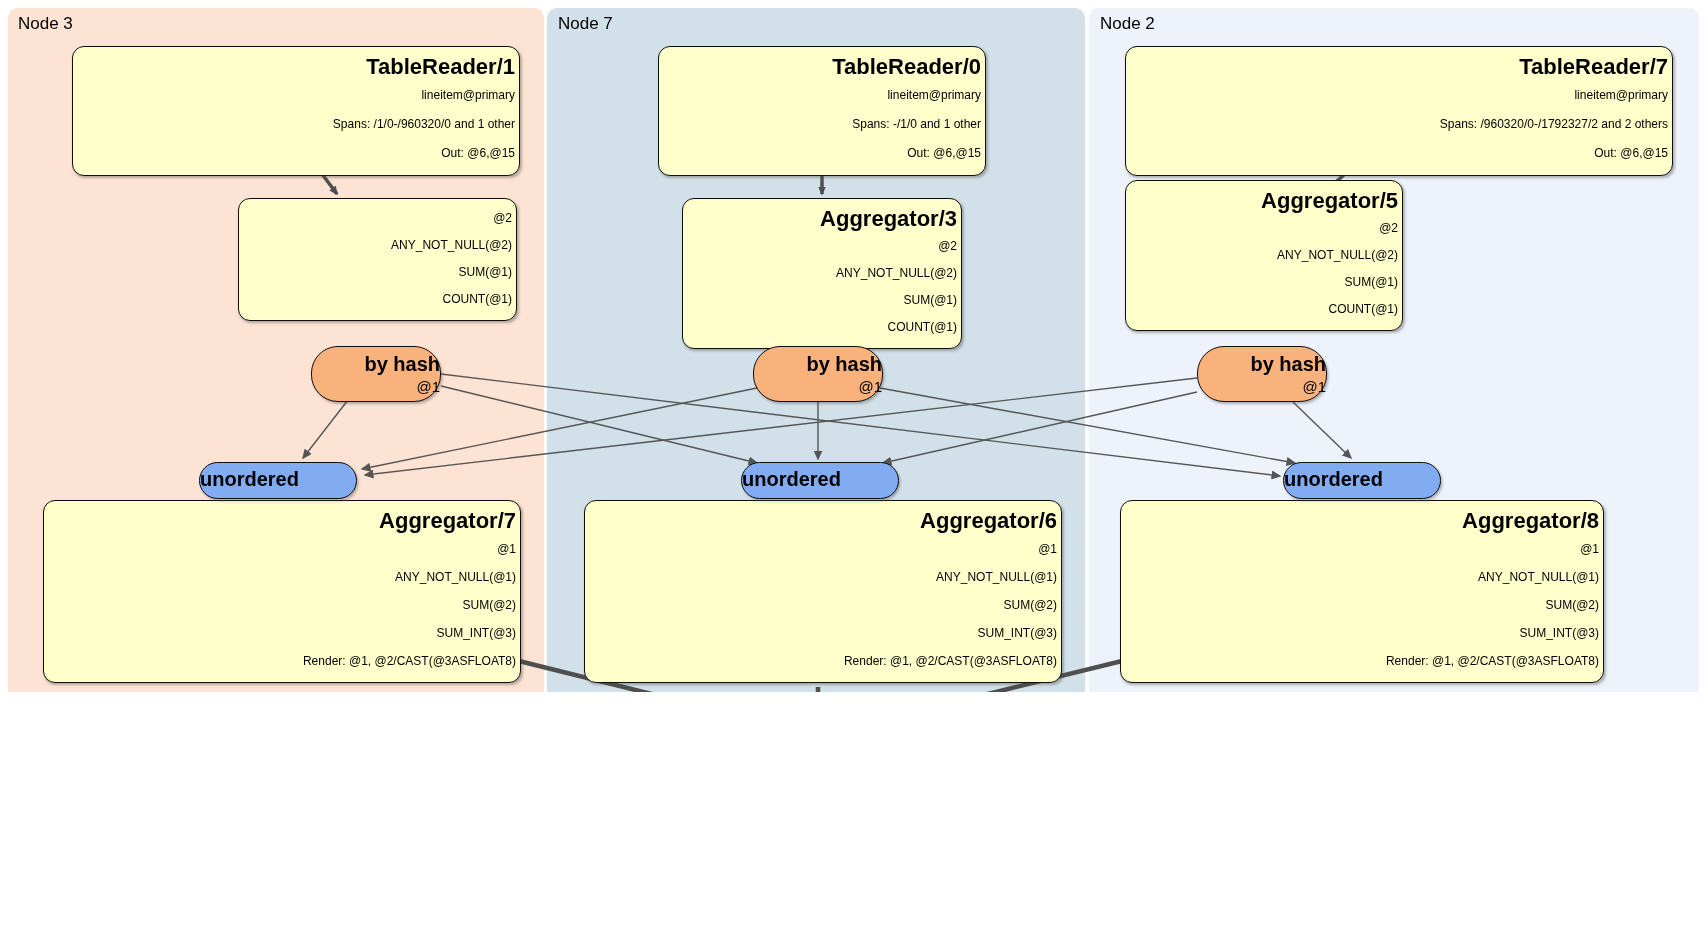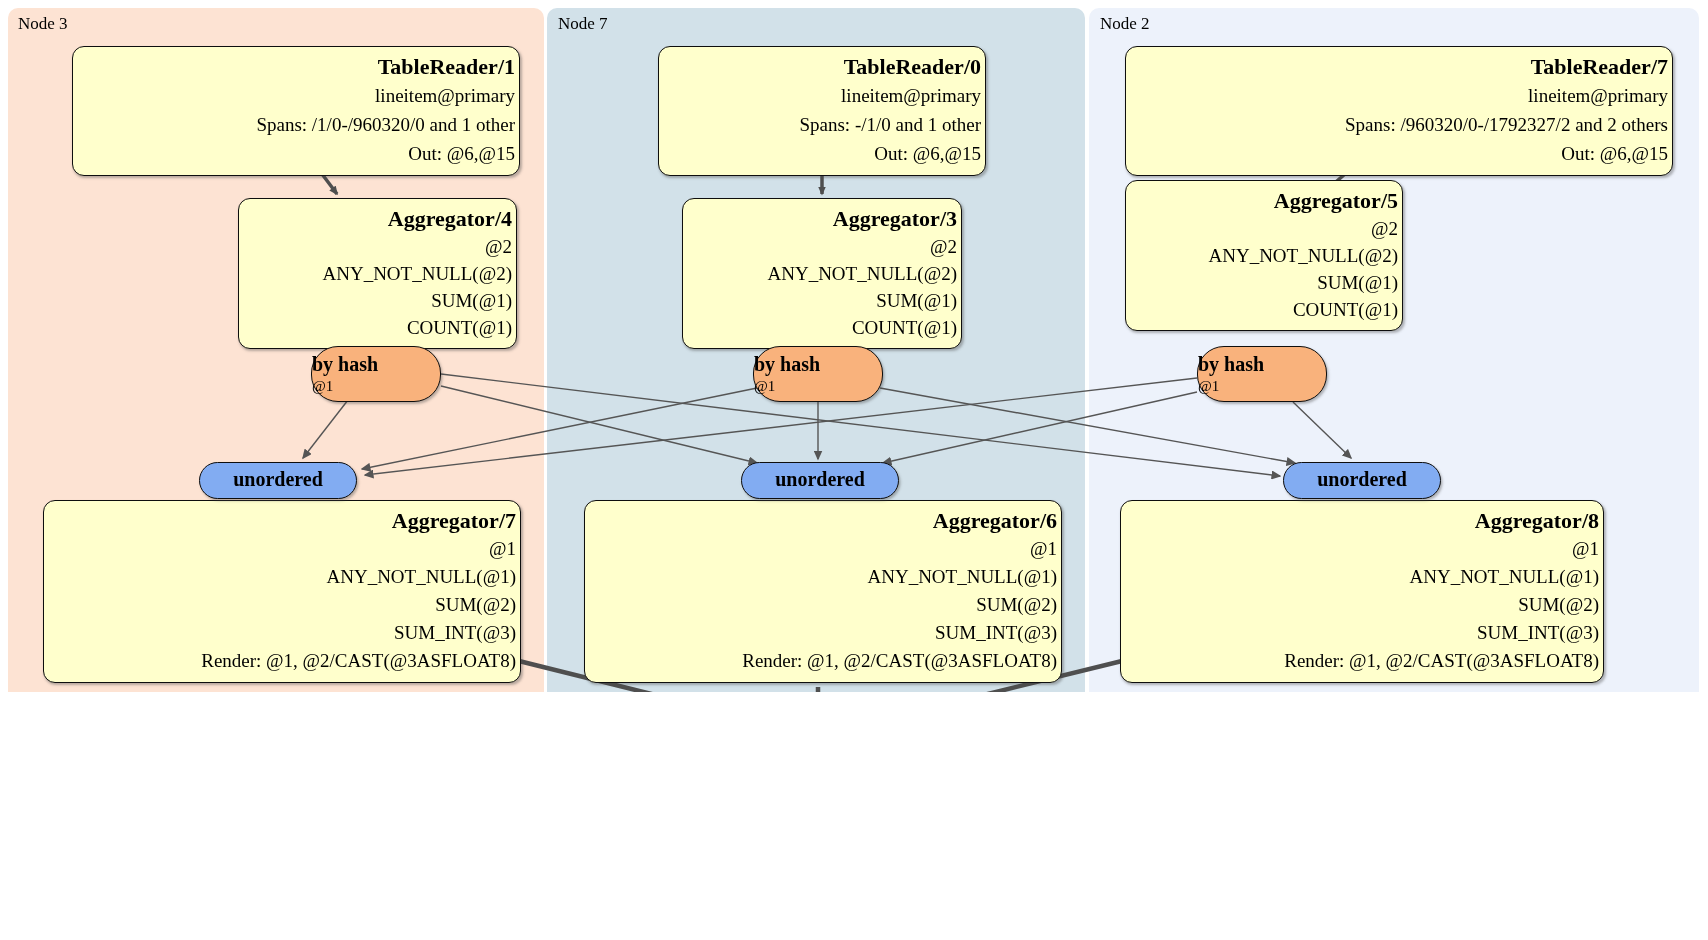--- a/index.html
+++ b/index.html
@@ -1,43 +1,43 @@
 <!DOCTYPE html>
 <html><head>
 <meta charset="utf-8">
 <style>
   html,body{margin:0;padding:0;background:#ffffff;}
   #stage{
     position:relative;width:1708px;height:692px;overflow:hidden;
-    font-family:Liberation Serif, serif;color:#000;
+    font-family:Liberation Sans, sans-serif;color:#000;
   }
   .region{position:absolute;border-radius:10px;}
   .region-label{position:absolute;font-size:17px;line-height:22px;color:#000;}
   .edges{position:absolute;left:0;top:0;z-index:1;}
   .ybox{
     position:absolute;z-index:2;background:#ffffcc;border:1.7px solid #0e0e0e;
     border-radius:12px;text-align:right;
     box-shadow:1.5px 2px 2.5px rgba(70,70,70,.38);
     padding:6px 4px 7px;box-sizing:border-box;
   }
   .ybox .title{font-weight:bold;font-size:22px;line-height:28px;white-space:nowrap;}
-  .ybox .line{font-size:19px;line-height:28px;white-space:nowrap;}
+  .ybox .line{font-size:12px;line-height:28px;white-space:nowrap;}
   .ybox.compact .title{line-height:28px;}
   .ybox.compact .line{line-height:27px;}
   .ybox.wide .line{line-height:29px;}
   .router{
     position:absolute;z-index:3;background:#f9b27c;border:1.8px solid #0e0e0e;
-    border-radius:27px;text-align:left;box-sizing:border-box;
+    border-radius:27px;text-align:right;box-sizing:border-box;
     box-shadow:1.5px 2px 2.5px rgba(70,70,70,.38);padding-top:4px;
   }
   .router .rlabel{font-weight:bold;font-size:20px;line-height:26px;}
   .router .rkey{font-size:15px;line-height:19px;}
   .sync{
     position:absolute;z-index:3;background:#82acf2;border:1.8px solid #0e0e0e;
-    border-radius:19px;text-align:center;box-sizing:border-box;
+    border-radius:19px;text-align:left;box-sizing:border-box;
     font-weight:bold;font-size:20px;line-height:33px;height:37px;
     box-shadow:1.5px 2px 2.5px rgba(70,70,70,.38);white-space:nowrap;
   }
 </style>
 </head>
 <body>
 
 <div id="stage">
 
   <div class="region" style="left:8px;top:8px;width:536px;height:709px;background:#fde3d3;"></div>
@@ -84,21 +84,20 @@
     <line x1="812" y1="787" x2="812" y2="845" stroke="#4f4f4f" stroke-width="3.5" marker-end="url(#aTB)"></line>
   </svg>
 
   <div class="ybox wide" style="left:72px;top:46px;width:448px;">
     <div class="title">TableReader/1</div>
     <div class="line">lineitem@primary</div>
     <div class="line">Spans: /1/0-/960320/0 and 1 other</div>
     <div class="line">Out: @6,@15</div>
   </div>
   <div class="ybox compact" style="left:238px;top:198px;width:279px;">
-    <div class="title">Aggregator/4</div>
     <div class="line">@2</div>
     <div class="line">ANY_NOT_NULL(@2)</div>
     <div class="line">SUM(@1)</div>
     <div class="line">COUNT(@1)</div>
   </div>
   <div class="router" style="left:311px;top:346px;width:130px;height:56px;">
     <div class="rlabel">by hash</div>
     <div class="rkey">@1</div>
   </div>
   <div class="sync" style="left:199px;top:462px;width:158px;">unordered</div>

